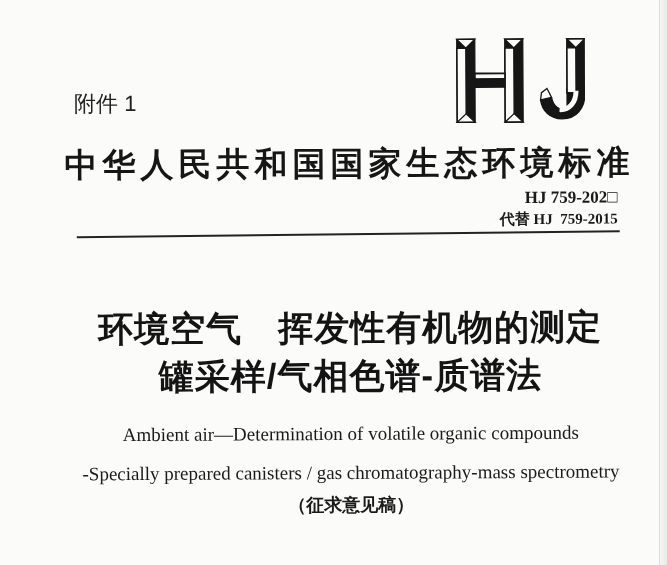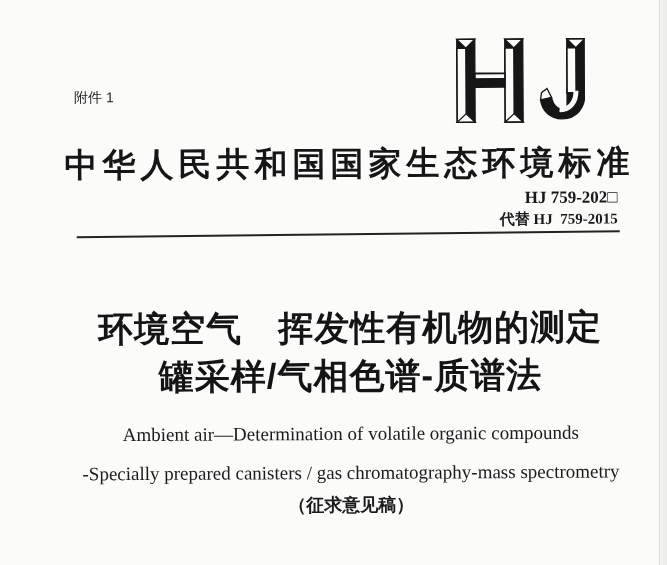--- a/index.html
+++ b/index.html
@@ -7,21 +7,21 @@
     position:relative; width:667px; height:565px;
     background:#fbfbfa; overflow:hidden;
     color:#1c1c1c;
     font-family:"Liberation Serif","DejaVu Serif",serif;
   }
   .scan-tilt { position:absolute; left:0; top:0; width:100%; height:100%; transform:rotate(-0.3deg); }
 
   .attachment-label {
     position:absolute; left:75px; top:88px;
     font-family:"Liberation Sans","DejaVu Sans",sans-serif;
-    font-size:14px; color:#222;
+    font-size:22px; color:#222;
   }
 
   .hj-logo { position:absolute; left:456px; top:36px; width:130px; height:88px; }
 
   .main-heading {
     position:absolute; left:0; top:144px; width:700px;
     text-align:center; font-weight:bold; font-size:33px;
     letter-spacing:5px; line-height:40px; color:#161616;
     font-family:"Liberation Serif","DejaVu Serif",serif;
     white-space:nowrap;

